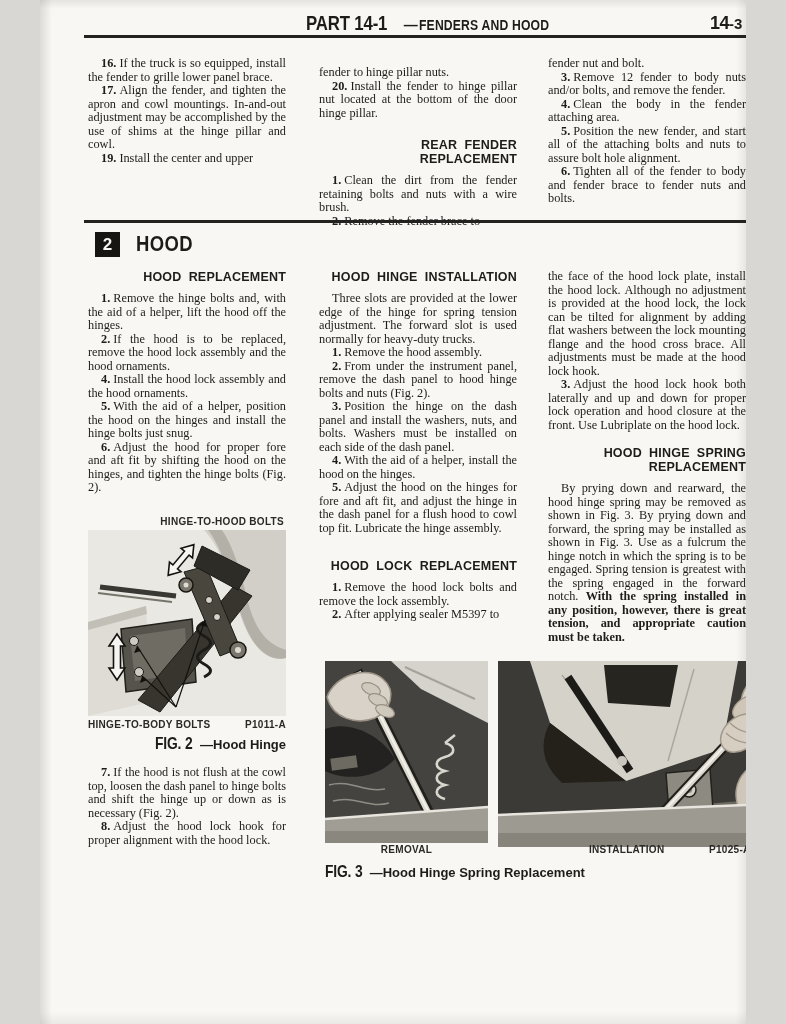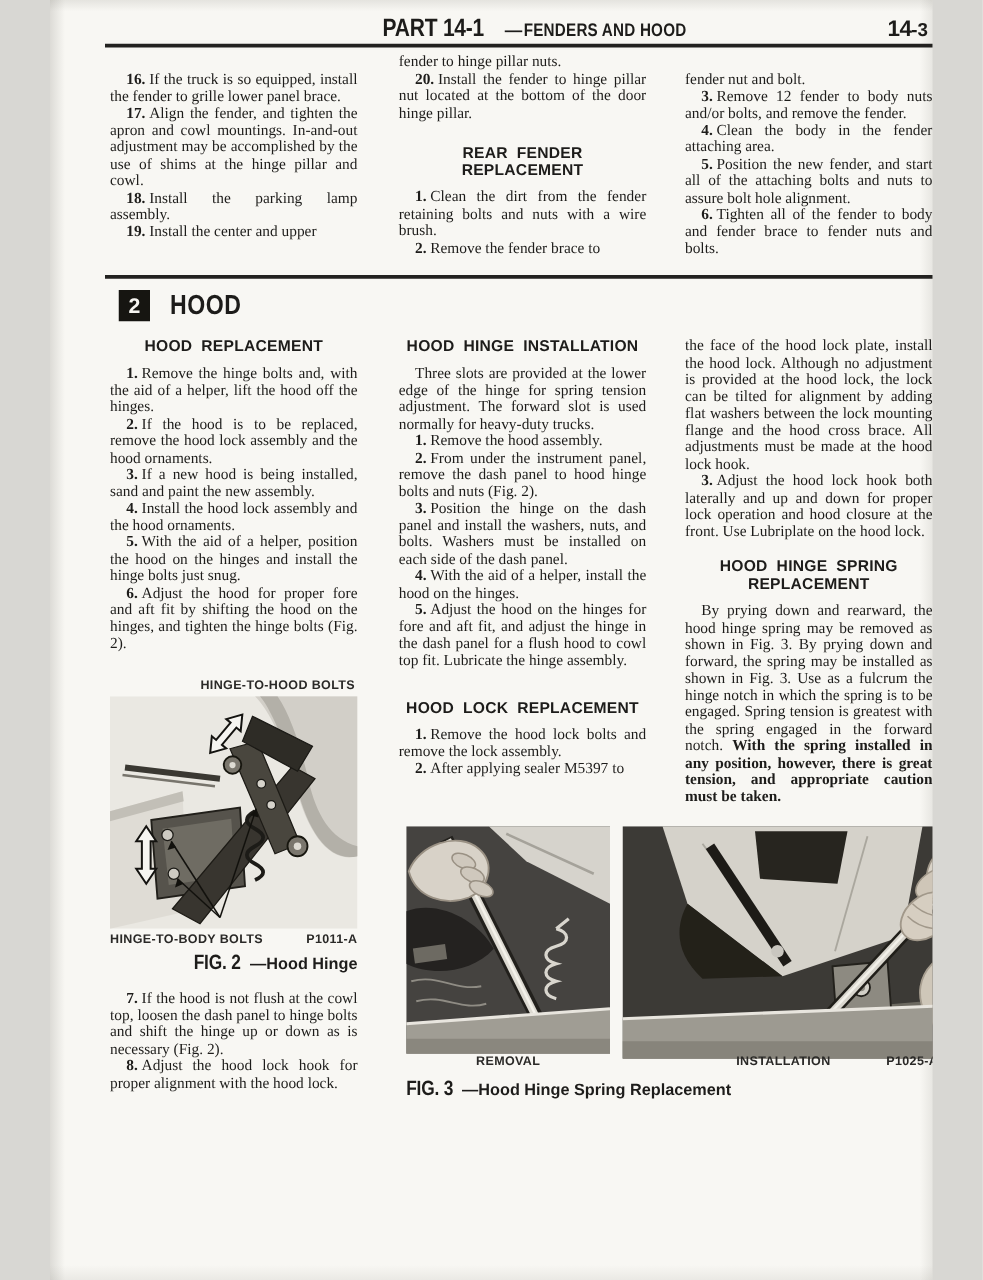--- a/index.html
+++ b/index.html
@@ -18,28 +18,28 @@
   .tsep{font-family:"Liberation Sans",sans-serif;font-weight:bold;font-size:14px;margin:0 1px;}
   .t2{font-family:"Liberation Sans",sans-serif;font-weight:bold;font-size:14.5px;letter-spacing:.2px;}
   .hdr-num{position:absolute;left:670px;top:13px;white-space:nowrap;font-family:"Liberation Sans",sans-serif;}
   .n1{font-weight:bold;font-size:18px;letter-spacing:-.5px;}
   .n2{font-weight:600;font-size:15px;}
   .rule{position:absolute;background:#232220;}
   .rule-top{left:44px;top:35px;width:663px;height:3px;}
   .rule-divider{left:44px;top:220px;width:663px;height:2.5px;}
   
   .col{position:absolute;width:198px;font-size:12.3px;line-height:13.5px;text-align:justify;}
-  #intro-c1{left:48px;top:57px;} #intro-c2{left:279px;top:43px;} #intro-c3{left:508px;top:57px;}
+  #intro-c1{left:48px;top:57px;} #intro-c2{left:279px;top:66px;} #intro-c3{left:508px;top:57px;}
   #main-c1{left:48px;top:270px;} #main-c2{left:279px;top:270px;} #main-c3{left:508px;top:270px;}
   p{margin:0;}
   p.ind{text-indent:13px;}
   .num{font-weight:bold;padding-right:3px;}
   .b{font-weight:bold;}
   .subhead{font-family:"Liberation Sans",sans-serif;font-weight:bold;font-size:12.5px;line-height:14px;
-    letter-spacing:.2px;word-spacing:3.5px;text-align:center;margin:0 0 8px 0;}
+    letter-spacing:.2px;word-spacing:3.5px;text-align:right;margin:0 0 8px 0;}
   .mt{margin-top:18px;}
   .mt2{margin-top:24px;}
   .mt3{margin-top:14px;}
   
   .sec-box{position:absolute;left:55px;top:232px;width:25px;height:25px;background:#161511;
     color:#f6f5f1;font-family:"Liberation Sans",sans-serif;font-weight:bold;font-size:17px;
     display:flex;align-items:center;justify-content:center;}
   .sec-title{position:absolute;left:96px;top:231px;font-family:"Liberation Sans",sans-serif;
     font-weight:bold;font-size:22px;letter-spacing:.5px;}
   
@@ -73,21 +73,20 @@
     <span class="t2 cond">FENDERS AND HOOD</span>
   </div>
   <div class="hdr-num">
     <span class="n1">14</span><span class="n2">-3</span>
   </div>
   <div class="rule rule-top"></div>
 
   <div class="col" id="intro-c1">
     <p class="ind"><span class="num">16.</span><span>If the truck is so equipped, install the fender to grille lower panel brace.</span></p>
     <p class="ind"><span class="num">17.</span><span>Align the fender, and tighten the apron and cowl mountings. In-and-out adjustment may be accomplished by the use of shims at the hinge pillar and cowl.</span></p>
-    <p class="ind"><span class="num">18.</span><span>Install the parking lamp assembly.</span></p>
     <p class="ind"><span class="num">19.</span><span>Install the center and upper</span></p>
   </div>
 
   <div class="col" id="intro-c2">
     <p>fender to hinge pillar nuts.</p>
     <p class="ind"><span class="num">20.</span><span>Install the fender to hinge pillar nut located at the bottom of the door hinge pillar.</span></p>
     <h3 class="subhead mt">REAR FENDER REPLACEMENT</h3>
     <p class="ind"><span class="num">1.</span><span>Clean the dirt from the fender retaining bolts and nuts with a wire brush.</span></p>
     <p class="ind"><span class="num">2.</span><span>Remove the fender brace to</span></p>
   </div>
@@ -102,21 +101,20 @@
 
   <div class="rule rule-divider"></div>
 
   <div class="sec-box">2</div>
   <div class="sec-title cond">HOOD</div>
 
   <div class="col" id="main-c1">
     <h3 class="subhead">HOOD REPLACEMENT</h3>
     <p class="ind"><span class="num">1.</span><span>Remove the hinge bolts and, with the aid of a helper, lift the hood off the hinges.</span></p>
     <p class="ind"><span class="num">2.</span><span>If the hood is to be replaced, remove the hood lock assembly and the hood ornaments.</span></p>
-    <p class="ind"><span class="num">3.</span><span>If a new hood is being installed, sand and paint the new assembly.</span></p>
     <p class="ind"><span class="num">4.</span><span>Install the hood lock assembly and the hood ornaments.</span></p>
     <p class="ind"><span class="num">5.</span><span>With the aid of a helper, position the hood on the hinges and install the hinge bolts just snug.</span></p>
     <p class="ind"><span class="num">6.</span><span>Adjust the hood for proper fore and aft fit by shifting the hood on the hinges, and tighten the hinge bolts (Fig. 2).</span></p>
 
     <div class="fig2-block">
       <div class="figlabel fig2-toplabel">HINGE-TO-HOOD BOLTS</div>
       <svg class="fig2-img" viewBox="0 0 198 186">
         <rect width="198" height="186" fill="#eae8e2"></rect>
         <path d="M116,0 L198,0 L198,128 C176,134 158,110 148,70 C140,38 128,12 116,0 Z" fill="#d2cfc8"></path>
         <path d="M150,74 C142,42 130,12 120,0 L134,0 C145,16 153,42 159,68 C165,94 176,114 198,120 L198,128 C176,133 159,110 150,74 Z" fill="#b3b0a8"></path>

